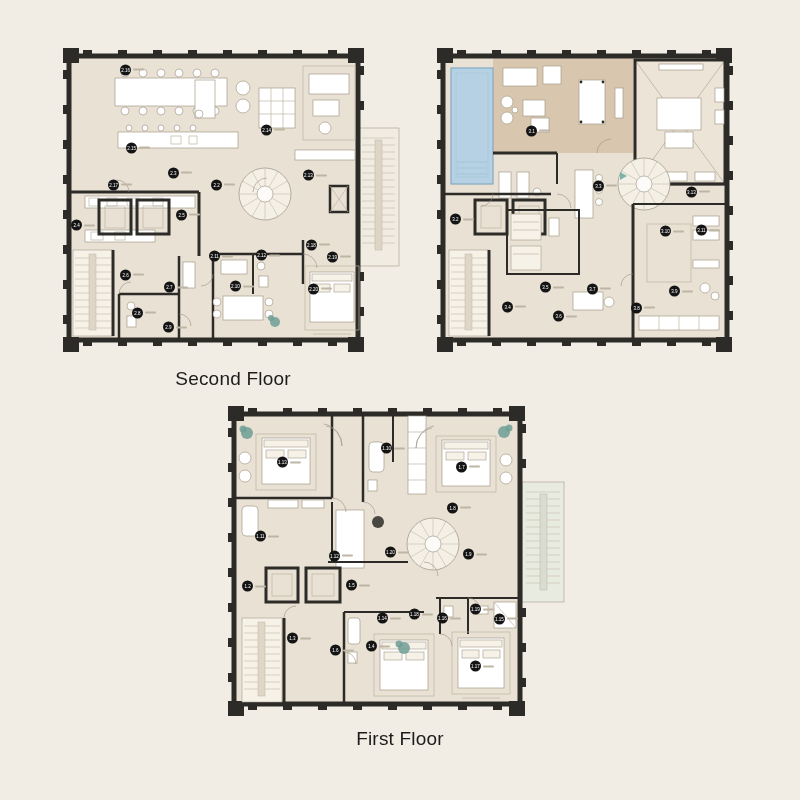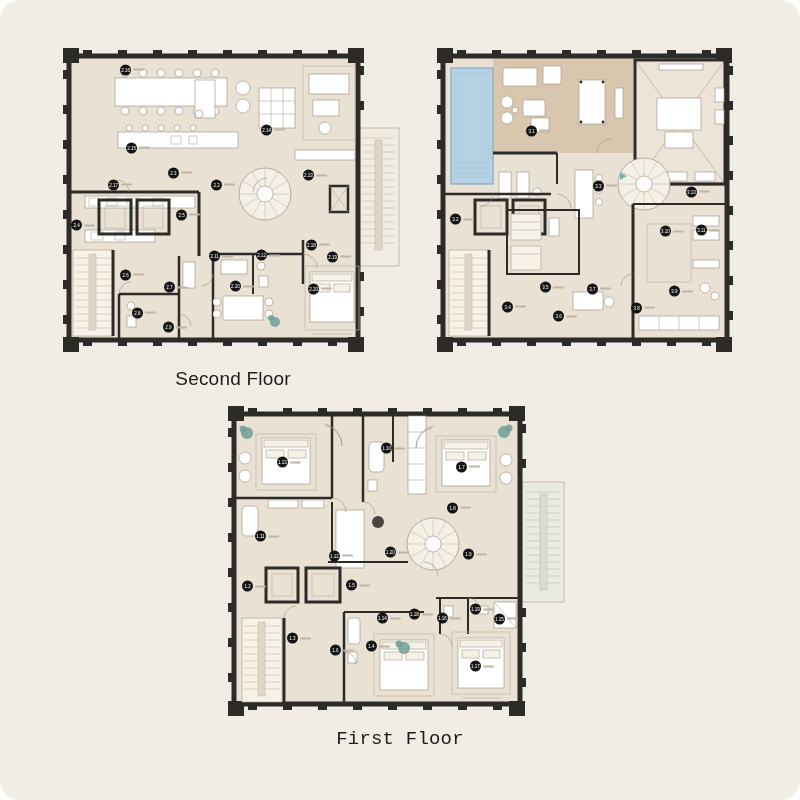--- a/index.html
+++ b/index.html
@@ -3,21 +3,21 @@
 <meta charset="utf-8">
 <style>
   :root{
     --bg:#f2ede4; --floor:#e9e1d3; --floor2:#efe9dd; --terrace:#d8c7ae;
     --pool:#b6d1e3; --pooledge:#84aac4; --wall:#2c2b28; --fixline:#a59c8b;
     --thin:#beb5a4; --marker:#141414; --markertext:#ffffff; --teal:#7db3aa;
     --plant:#6f9e94; --label:#1b1b1b; --glaze:#f1ece2; --glazegreen:#e8ebe0;
   }
   html,body{margin:0;padding:0;}
   .canvas{position:relative;width:800px;height:800px;background:var(--bg);
-    font-family:"Liberation Sans", sans-serif;overflow:hidden;border-radius:20px;}
+    font-family:"Liberation Sans", sans-serif;overflow:hidden;}
   .plan{position:absolute;}
   .plan svg{position:absolute;left:0;top:0;}
   .markers{position:absolute;left:0;top:0;width:100%;height:100%;}
   .marker{position:absolute;transform:translate(-50%,-50%);display:flex;align-items:center;gap:2px;}
   .mnum{width:11px;height:11px;border-radius:50%;background:var(--marker);color:var(--markertext);
     font-size:4.5px;line-height:11px;text-align:center;display:inline-block;flex:0 0 auto;}
   .mbar{width:11px;height:2px;background:var(--thin);display:inline-block;border-radius:1px;}
   .floor-label{position:absolute;text-align:center;font-size:19px;color:var(--label);letter-spacing:.2px;}
   
   .w{stroke:var(--wall);fill:none;}
@@ -729,15 +729,15 @@
         <div class="marker" style="left: 43.6%; top: 76.3%;">
           <span class="mnum">1.4</span>
           <span class="mbar"></span>
         </div>
         <div class="marker" style="left: 73.8%; top: 82.5%;">
           <span class="mnum">1.17</span>
           <span class="mbar"></span>
         </div>
       </div>
   </div>
-  <div class="floor-label" style="left:228px;top:728px;width:344px;font-family:Liberation Mono, monospace;">First Floor</div>
+  <div class="floor-label" style="left:228px;top:728px;width:344px;">First Floor</div>
 
 </div>
 
 </body></html>

